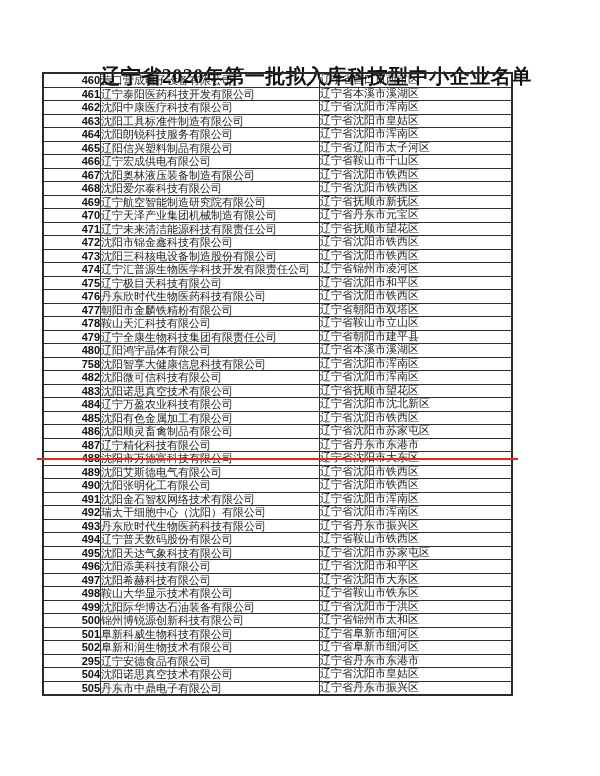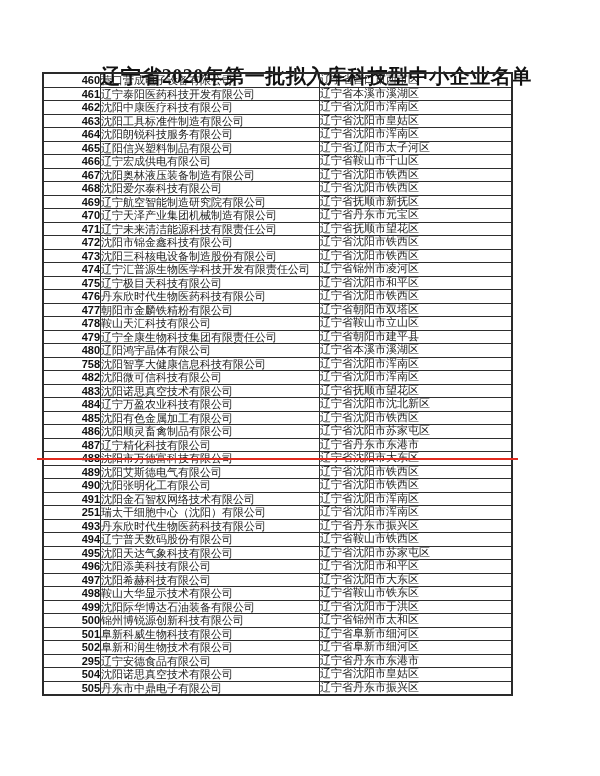--- a/index.html
+++ b/index.html
@@ -236,21 +236,21 @@
           <td class="c-no">490</td>
           <td class="c-company">沈阳张明化工有限公司</td>
           <td class="c-loc">辽宁省沈阳市铁西区</td>
         </tr>
         <tr>
           <td class="c-no">491</td>
           <td class="c-company">沈阳金石智权网络技术有限公司</td>
           <td class="c-loc">辽宁省沈阳市浑南区</td>
         </tr>
         <tr>
-          <td class="c-no">251</td>
+          <td class="c-no">492</td>
           <td class="c-company">瑞太干细胞中心（沈阳）有限公司</td>
           <td class="c-loc">辽宁省沈阳市浑南区</td>
         </tr>
         <tr>
           <td class="c-no">493</td>
           <td class="c-company">丹东欣时代生物医药科技有限公司</td>
           <td class="c-loc">辽宁省丹东市振兴区</td>
         </tr>
         <tr>
           <td class="c-no">494</td>

